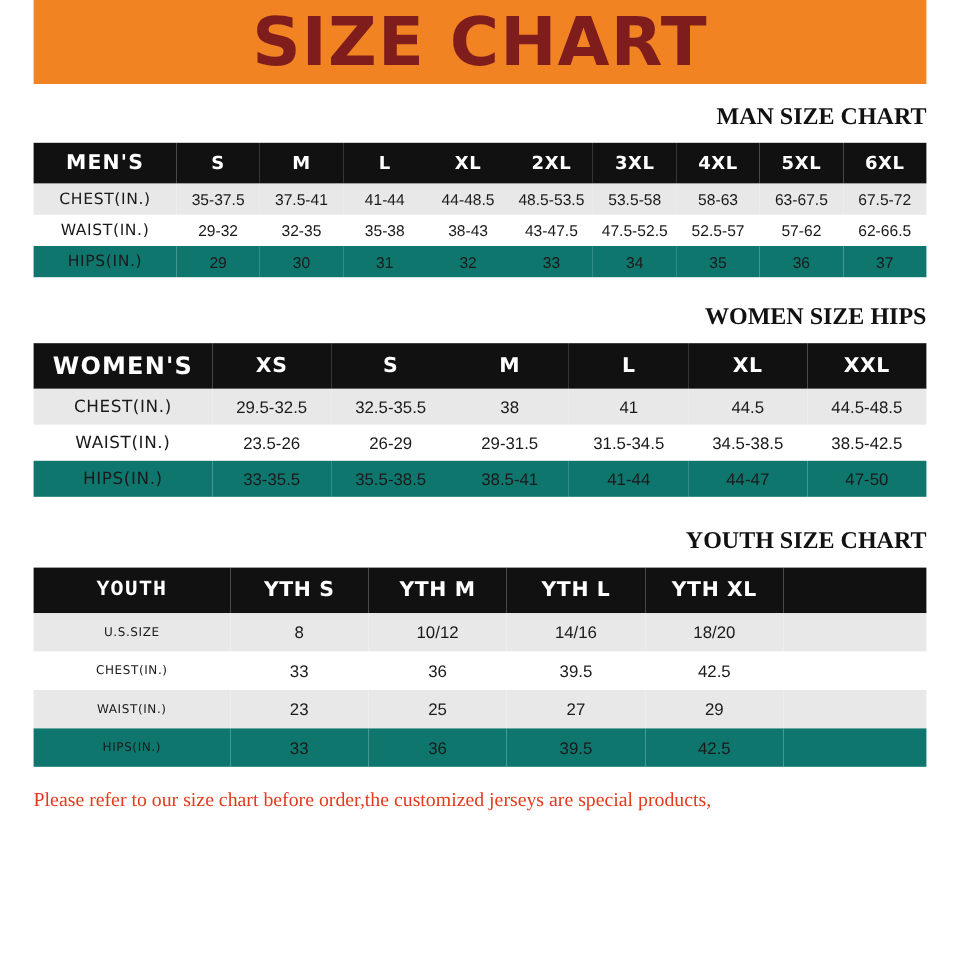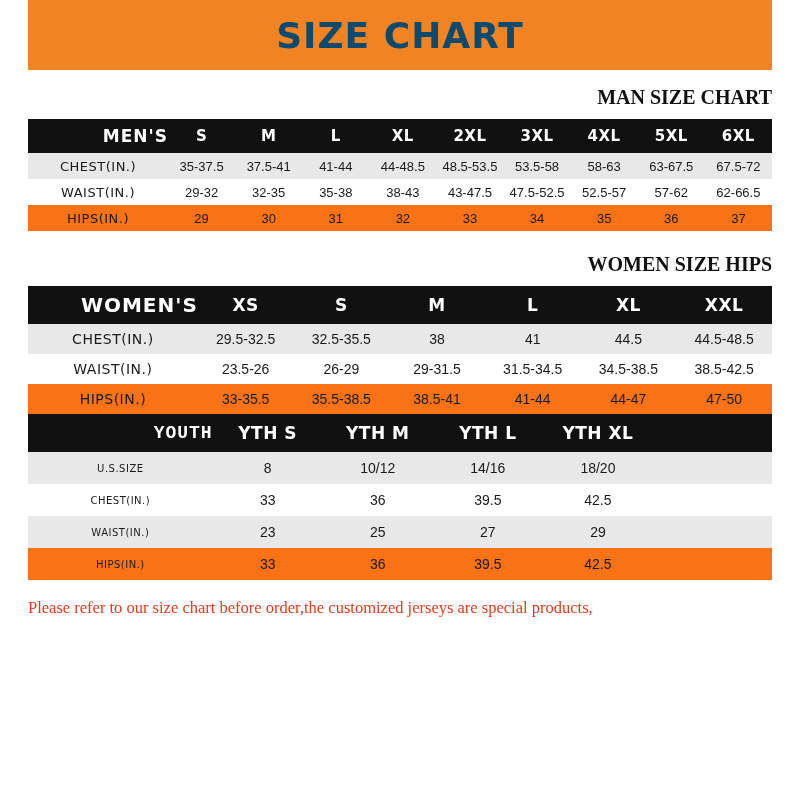--- a/index.html
+++ b/index.html
@@ -35,24 +35,24 @@
   .banner-side {
     position: absolute;
     top: 0;
     bottom: 0;
     width: 28px;
     background: #ffffff;
   }
   .banner-side.left { left: 0; }
   .banner-side.right { right: 0; }
   .banner-title {
-    font-size: 36px;
+    font-size: 56px;
     font-weight: bold;
     letter-spacing: 1px;
-    color: #0c4a6e;
+    color: #7f1d1d;
     font-family: "DejaVu Sans", sans-serif;
     z-index: 2;
   }
   .content {
     padding: 0 28px;
     box-sizing: border-box;
     flex: 1 1 auto;
     display: flex;
     flex-direction: column;
   }
@@ -85,40 +85,40 @@
     color: #ffffff;
   }
   tr.headrow th {
     height: 34px;
     font-size: 15px;
     font-weight: bold;
     font-family: "DejaVu Sans", sans-serif;
     letter-spacing: 0.5px;
   }
   tr.headrow th.rowlabel {
-    text-align: right;
-    padding-left: 21px;
+    text-align: center;
+    padding-left: 0;
     font-size: 17px;
     letter-spacing: 1px;
   }
   tr.datarow td {
     height: 26px;
     font-size: 13px;
     color: #1a1a1a;
     font-family: "Liberation Sans", sans-serif;
   }
   tr.datarow td.rowlabel {
     font-size: 13px;
     letter-spacing: 0.5px;
     text-align: center;
     font-family: "DejaVu Sans", sans-serif;
   }
   tr.shade-light td { background: #e8e8e8; }
   tr.shade-white td { background: #ffffff; }
-  tr.shade-mid td { background: #f97316; }
+  tr.shade-mid td { background: #0f766e; }
 
   
   .sec-women tr.headrow th { height: 38px; font-size: 17px; }
   .sec-women tr.headrow th.rowlabel { font-size: 20px; }
   .sec-women tr.datarow td { height: 30px; font-size: 14px; }
   .sec-women tr.datarow td.rowlabel { font-size: 14px; }
 
   .sec-youth tr.headrow th { height: 38px; font-size: 17px; }
   .sec-youth tr.headrow th.rowlabel { font-size: 18px; font-family: Liberation Mono, monospace; }
   .sec-youth tr.datarow td { height: 32px; font-size: 14px; }
@@ -241,20 +241,21 @@
           <td>38.5-41</td>
           <td>41-44</td>
           <td>44-47</td>
           <td>47-50</td>
         </tr>
       </tbody>
         </table>
     </div>
 
     <div class="sec-youth">
+      <div class="section-title">YOUTH SIZE CHART</div>
       <table class="sizetable">
         <tbody>
             <tr class="headrow">
           <th class="rowlabel" style="width:22%">YOUTH</th>
           <th>YTH S</th>
           <th>YTH M</th>
           <th>YTH L</th>
           <th>YTH XL</th>
           <th style="width:16%"></th>
         </tr>

